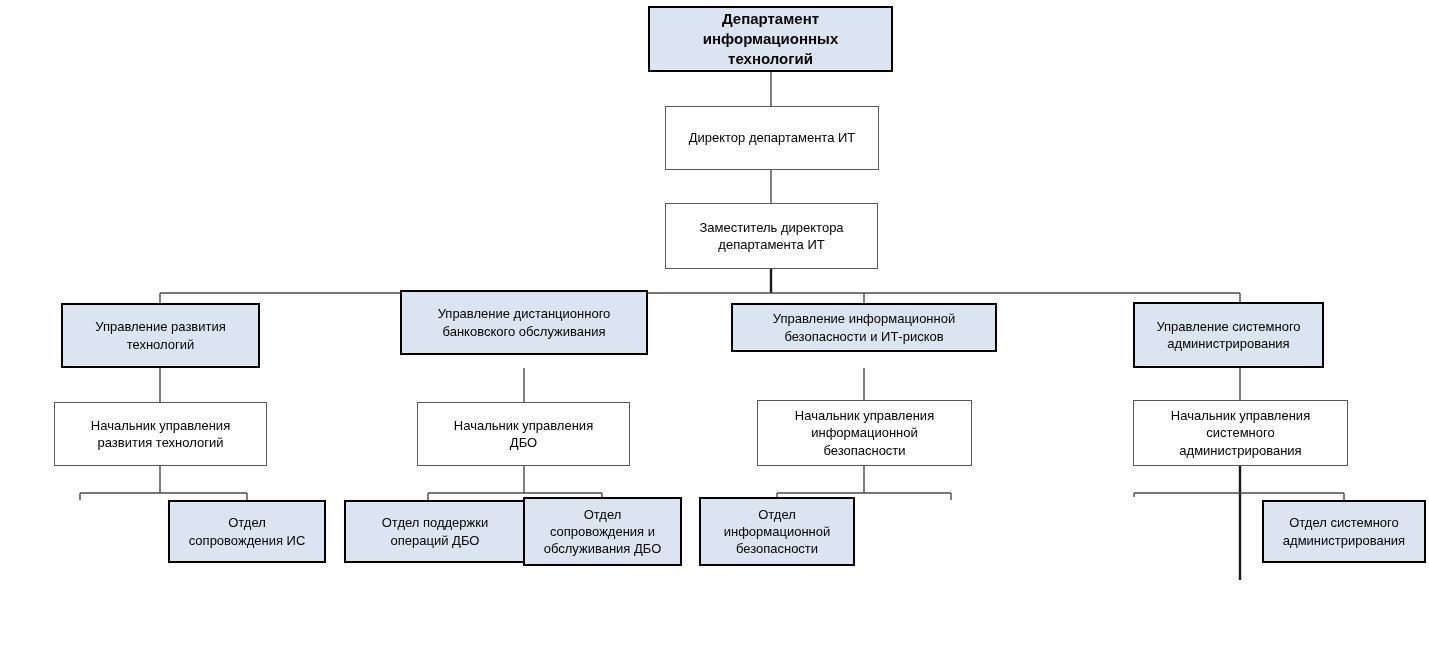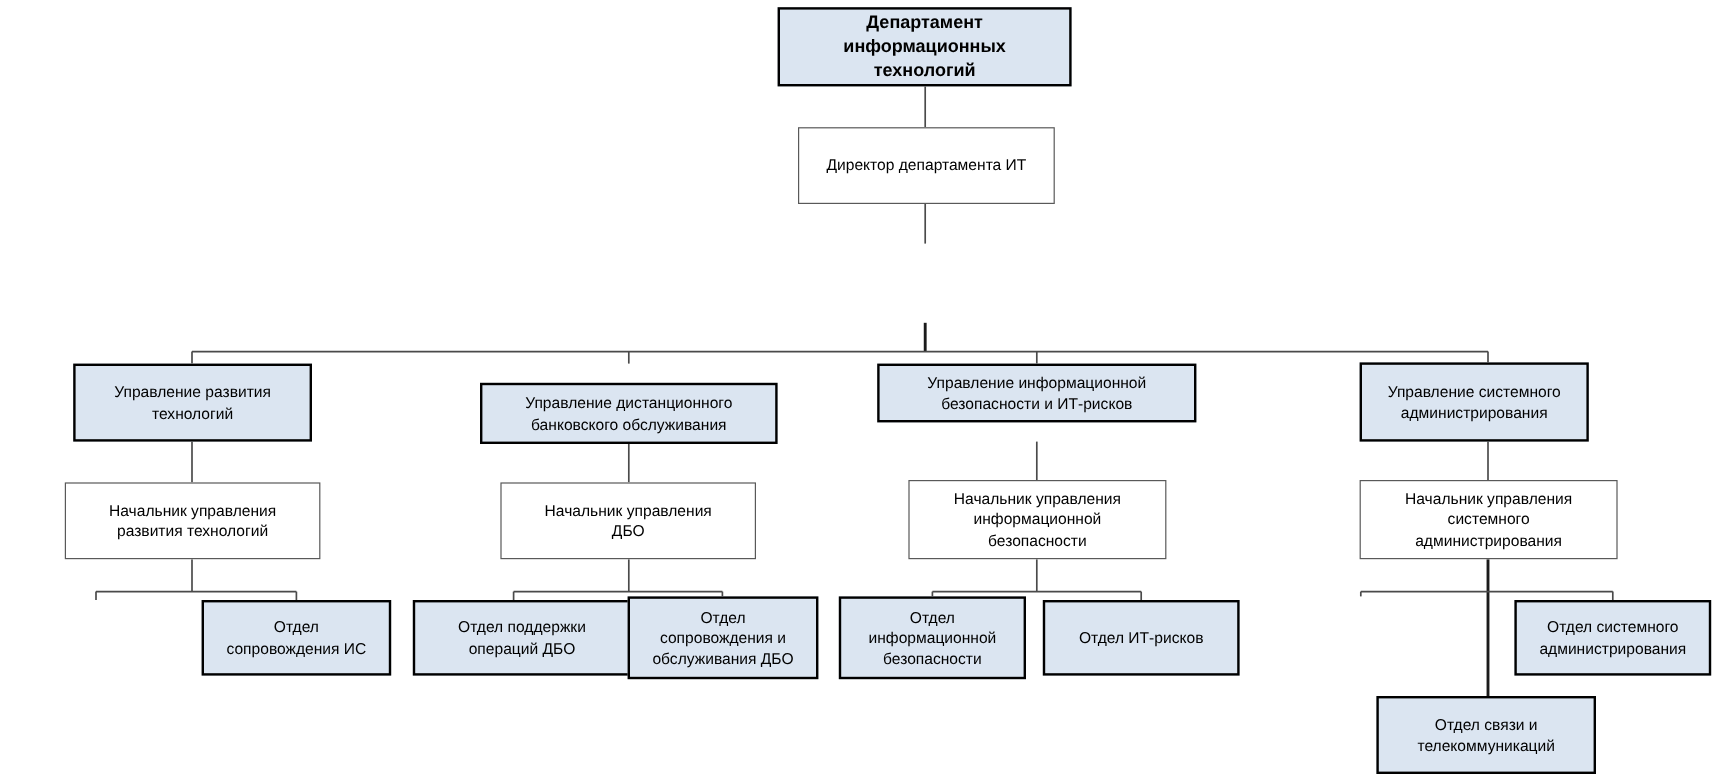--- a/index.html
+++ b/index.html
@@ -103,24 +103,26 @@
     <line class="thick" x1="1240" y1="466" x2="1240" y2="580"></line>
     <line x1="1134" y1="493" x2="1344" y2="493"></line>
     <line x1="1134" y1="493" x2="1134" y2="497"></line>
     <line x1="1344" y1="493" x2="1344" y2="500"></line>
   </svg>
 
   <div class="node filled root" style="left:648px; top:6px;  width:245px; height:66px;">Департамент
 информационных
 технологий</div>
   <div class="node plain" style="left:665px; top:106px; width:214px; height:64px;">Директор департамента ИТ</div>
+  <div class="node plain" style="left:665px; top:203px; width:213px; height:66px;">Заместитель директора
+департамента ИТ</div>
 
   <div class="node filled" style="left:61px;   top:303px; width:199px; height:65px;text-align:center;">Управление развития
 технологий</div>
-  <div class="node filled" style="left:400px;  top:319px; width:248px; height:51px;">Управление дистанционного
+  <div class="node filled" style="left:400px;  top:290px; width:248px; height:65px;">Управление дистанционного
 банковского обслуживания</div>
   <div class="node filled" style="left:731px;  top:303px; width:266px; height:49px;">Управление информационной
 безопасности и ИТ-рисков</div>
   <div class="node filled" style="left:1133px; top:302px; width:191px; height:66px;">Управление системного
 администрирования</div>
 
   <div class="node plain" style="left:54px;   top:402px; width:213px; height:64px;">Начальник управления
 развития технологий</div>
   <div class="node plain" style="left:417px;  top:402px; width:213px; height:64px;">Начальник управления
 ДБО</div>
@@ -134,19 +136,16 @@
   <div class="node filled" style="left:168px;  top:500px; width:158px; height:63px;">Отдел
 сопровождения ИС</div>
   <div class="node filled" style="left:344px;  top:500px; width:182px; height:63px;">Отдел поддержки
 операций ДБО</div>
   <div class="node filled" style="left:523px;  top:497px; width:159px; height:69px;">Отдел
 сопровождения и
 обслуживания ДБО</div>
   <div class="node filled" style="left:699px;  top:497px; width:156px; height:69px;">Отдел
 информационной
 безопасности</div>
-  <div class="node filled" style="left:869px;  top:500px; width:164px; height:63px;">Отдел ИТ-рисков</div>
   <div class="node filled" style="left:1262px; top:500px; width:164px; height:63px;">Отдел системного
 администрирования</div>
-  <div class="node filled" style="left:1147px; top:580px; width:183px; height:65px;">Отдел связи и
-телекоммуникаций</div>
 
 </div>
 
 </body></html>

